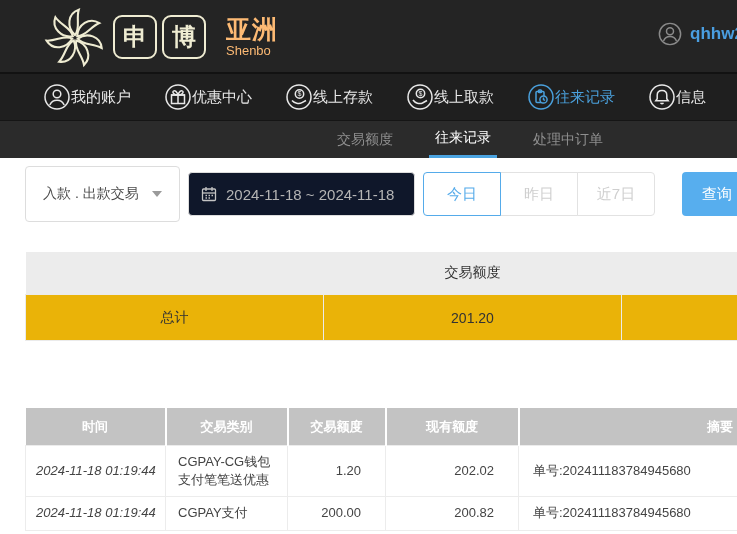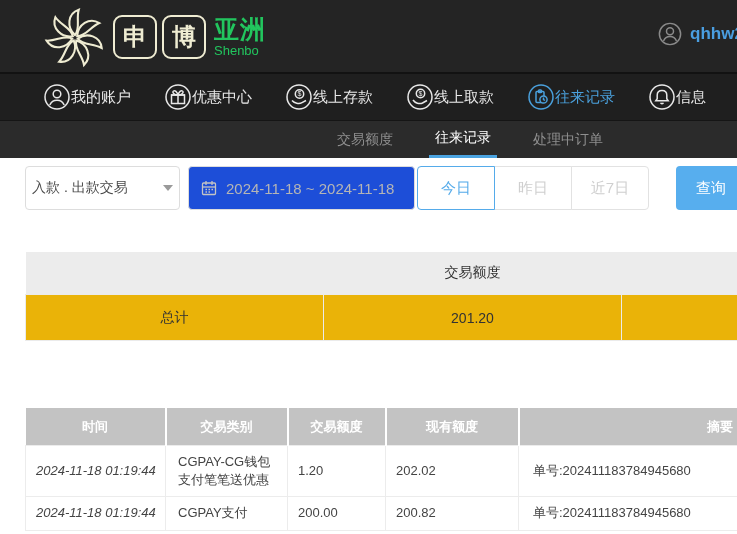--- a/index.html
+++ b/index.html
@@ -8,48 +8,48 @@
     background:#fff;font-family:"Liberation Sans","DejaVu Sans",sans-serif;
   }
   .page{position:absolute;left:0;top:0;width:940px;height:534px;}
 
   
   .header{position:absolute;left:0;top:0;width:940px;height:72px;background:#242424;}
   .brand{position:absolute;left:42px;top:4px;display:flex;align-items:center;}
   .flower{width:66px;height:66px;}
   .logo-box{width:40px;height:40px;border:2px solid #efecd2;border-radius:9px;
     color:#efecd2;font-size:24px;font-weight:bold;display:flex;align-items:center;justify-content:center;margin-left:5px;}
-  .brand-right{margin-left:8px;color:#22c55e;line-height:1;}
+  .brand-right{margin-left:20px;color:#fdba74;line-height:1;}
   .brand-region{font-size:25px;font-weight:bold;letter-spacing:1px;}
   .brand-sub{font-size:13px;margin-top:2px;}
   .userbox{position:absolute;left:658px;top:22px;display:flex;align-items:center;gap:8px;}
   .user-name{color:#4a9ee0;font-size:17px;font-weight:bold;white-space:nowrap;}
 
   
   .nav{position:absolute;left:0;top:72px;width:940px;height:48px;background:#1f1f1f;
     border-top:2px solid #121212;display:flex;align-items:center;padding-left:44px;gap:34px;box-sizing:border-box;}
   .nav-item{display:flex;align-items:center;gap:1px;color:#e8e8e8;font-size:15px;cursor:pointer;white-space:nowrap;}
   .nav-item svg{display:block;}
   .nav-item.active{color:#4aa0dc;}
 
   
   .subnav{position:absolute;left:0;top:120px;width:940px;height:38px;background:#2b2b2b;
     border-top:1px solid #151515;display:flex;justify-content:center;gap:30px;box-sizing:border-box;}
   .tab{height:100%;display:flex;align-items:center;padding:0 6px;font-size:14px;color:#8f8f8f;cursor:pointer;box-sizing:border-box;}
   .tab.active{color:#fff;border-bottom:3px solid #4aa3e0;}
 
   
   .filters{position:absolute;left:25px;top:166px;display:flex;align-items:center;}
-  .select-box{width:155px;height:44px;border:1px solid #ddd;border-radius:4px;box-sizing:border-box;
-    display:flex;align-items:center;justify-content:space-between;padding:0 6px;margin-right:8px;
+  .select-box{width:155px;height:56px;border:1px solid #ddd;border-radius:4px;box-sizing:border-box;
+    display:flex;align-items:center;justify-content:space-between;padding:0 17px;margin-right:8px;
     font-size:14px;color:#4a4a4a;background:#fff;cursor:pointer;}
   .caret{width:0;height:0;border-left:5px solid transparent;border-right:5px solid transparent;border-top:6px solid #9a9a9a;}
   .date-box{width:227px;height:44px;border:1px solid #ddd;border-radius:4px;box-sizing:border-box;
-    display:flex;align-items:center;gap:9px;padding:0 12px;margin-right:2px;
-    font-size:15px;color:#b5b5b5;background:#1d4ed8;cursor:pointer;white-space:nowrap;}
+    display:flex;align-items:center;gap:9px;padding:0 12px;margin-right:8px;
+    font-size:15px;color:#b5b5b5;background:#0f172a;cursor:pointer;white-space:nowrap;}
   .quick-group{display:flex;text-align:center;}
   .qbtn{width:78px;height:44px;box-sizing:border-box;border:1px solid #e2e2e2;background:#fff;
     font-size:15px;color:#cfcfcf;display:flex;align-items:center;justify-content:center;cursor:pointer;}
   .qbtn:first-child{border-radius:4px 0 0 4px;}
   .qbtn:last-child{border-radius:0 4px 4px 0;margin-left:-1px;}
   .qbtn + .qbtn{margin-left:-1px;}
   .qbtn.active{border:1px solid #55abea;color:#55abea;position:relative;z-index:2;border-radius:4px 0 0 4px;}
   .search-btn{width:70px;height:44px;margin-left:27px;background:#57aeee;border:none;border-radius:4px;
     color:#fff;font-size:15px;display:flex;align-items:center;justify-content:center;cursor:pointer;}
 
@@ -59,21 +59,21 @@
   .summary td{height:43px;text-align:center;font-size:14px;color:#333;border:1px solid #ebebeb;background:#eab308;}
 
   
   .records{position:absolute;left:25px;top:408px;width:895px;border-collapse:collapse;table-layout:fixed;}
   .records th{background:#c3c3c3;color:#fff;font-size:13px;font-weight:bold;height:35px;
     border-right:2px solid #fff;}
   .records th:last-child{border-right:none;}
   .records td{font-size:13px;color:#444;border:1px solid #ececec;padding:7px 10px;line-height:1.4;background:#fff;}
   .records td.c-time{text-align:center;white-space:nowrap;font-style:italic;}
   .records td.c-type{text-align:left;padding-left:12px;}
-  .records td.c-amount,.records td.c-balance{text-align:left;padding-right:12px;}
+  .records td.c-amount,.records td.c-balance{text-align:right;padding-right:24px;}
   .records td.c-summary{text-align:left;padding-left:14px;}
 </style>
 </head>
 <body>
 
 <div class="page">
 
   <div class="header">
     <div class="brand">
       <svg class="flower" viewBox="0 0 70 70">

